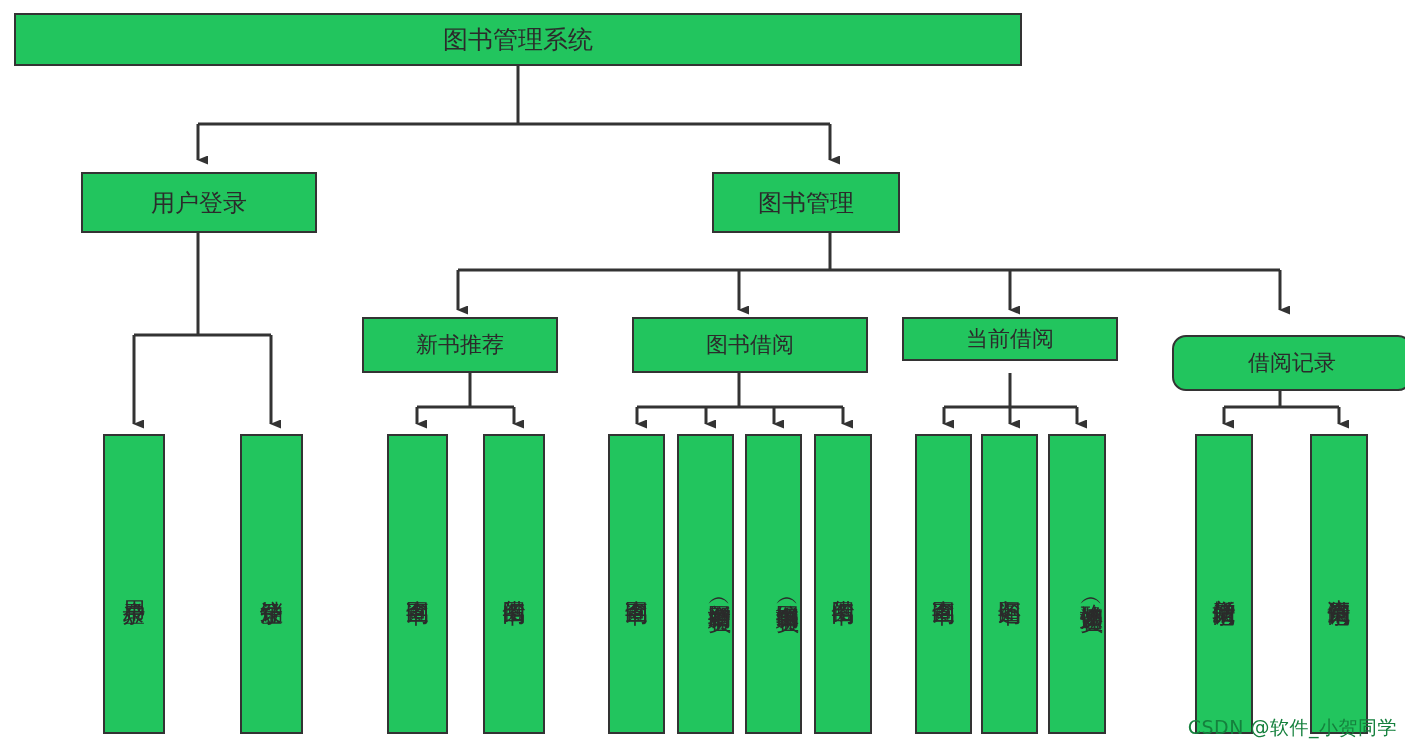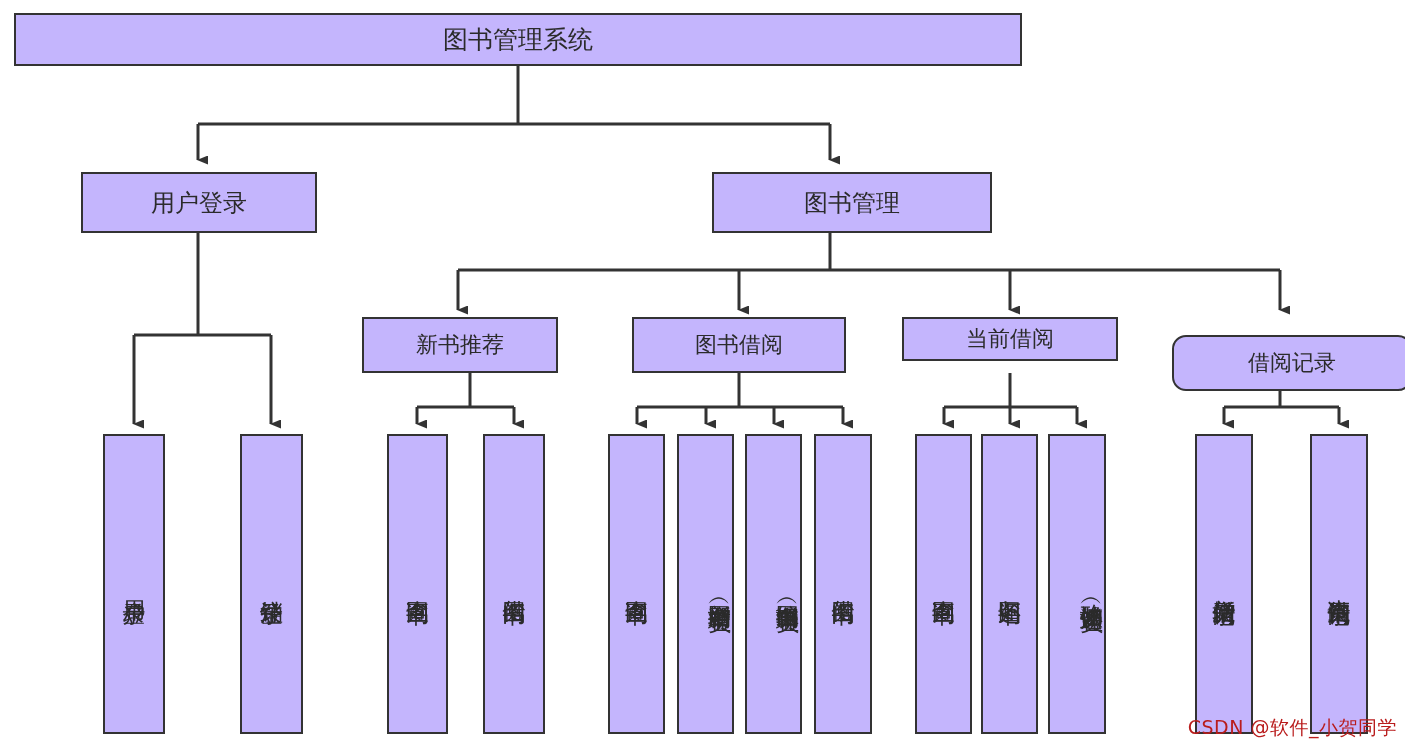--- a/index.html
+++ b/index.html
@@ -22,21 +22,21 @@
     position: absolute;
     left: 0;
     top: 0;
     width: 1405px;
     height: 747px;
     display: block;
   }
   .node-box {
     position: absolute;
     box-sizing: border-box;
-    background: #c4b5fd;
+    background: #22c55e;
     border: 2px solid #333333;
     display: flex;
     align-items: center;
     justify-content: center;
     text-align: center;
     color: #2b2b2b;
   }
   .node-root {
     font-size: 25px;
   }
@@ -61,21 +61,21 @@
     padding-top: 0;
   }
   .leaf-text {
     display: block;
   }
   #watermark {
     position: absolute;
     right: 8px;
     bottom: 6px;
     font-size: 19px;
-    color: #b91c1c;
+    color: #15803d;
     letter-spacing: 0.5px;
     white-space: nowrap;
     pointer-events: none;
   }
 </style>
 </head>
 <body>
 
 <div id="diagram-root">
 
@@ -130,28 +130,28 @@
     </g>
   </svg>
 
   <div class="node-box node-root" style="left:14px; top:13px; width:1008px; height:53px;">
     <span>图书管理系统</span>
   </div>
 
   <div class="node-box node-l1" style="left:81px; top:172px; width:236px; height:61px;">
     <span>用户登录</span>
   </div>
-  <div class="node-box node-l1" style="left:712px; top:172px; width:280px; height:61px;">
+  <div class="node-box node-l1" style="left:712px; top:172px; width:188px; height:61px;">
     <span>图书管理</span>
   </div>
 
   <div class="node-box node-l2" style="left:362px; top:317px; width:196px; height:56px;">
     <span>新书推荐</span>
   </div>
-  <div class="node-box node-l2" style="left:632px; top:317px; width:214px; height:56px;">
+  <div class="node-box node-l2" style="left:632px; top:317px; width:236px; height:56px;">
     <span>图书借阅</span>
   </div>
   <div class="node-box node-l2" style="left:902px; top:317px; width:216px; height:44px;">
     <span>当前借阅</span>
   </div>
   <div class="node-box node-l2" style="left:1172px; top:335px; width:240px; height:56px;border-radius:14px;">
     <span>借阅记录</span>
   </div>
 
   <div class="node-box node-leaf leaf-short" style="left:103px; top:434px; width:62px; height:300px;">

